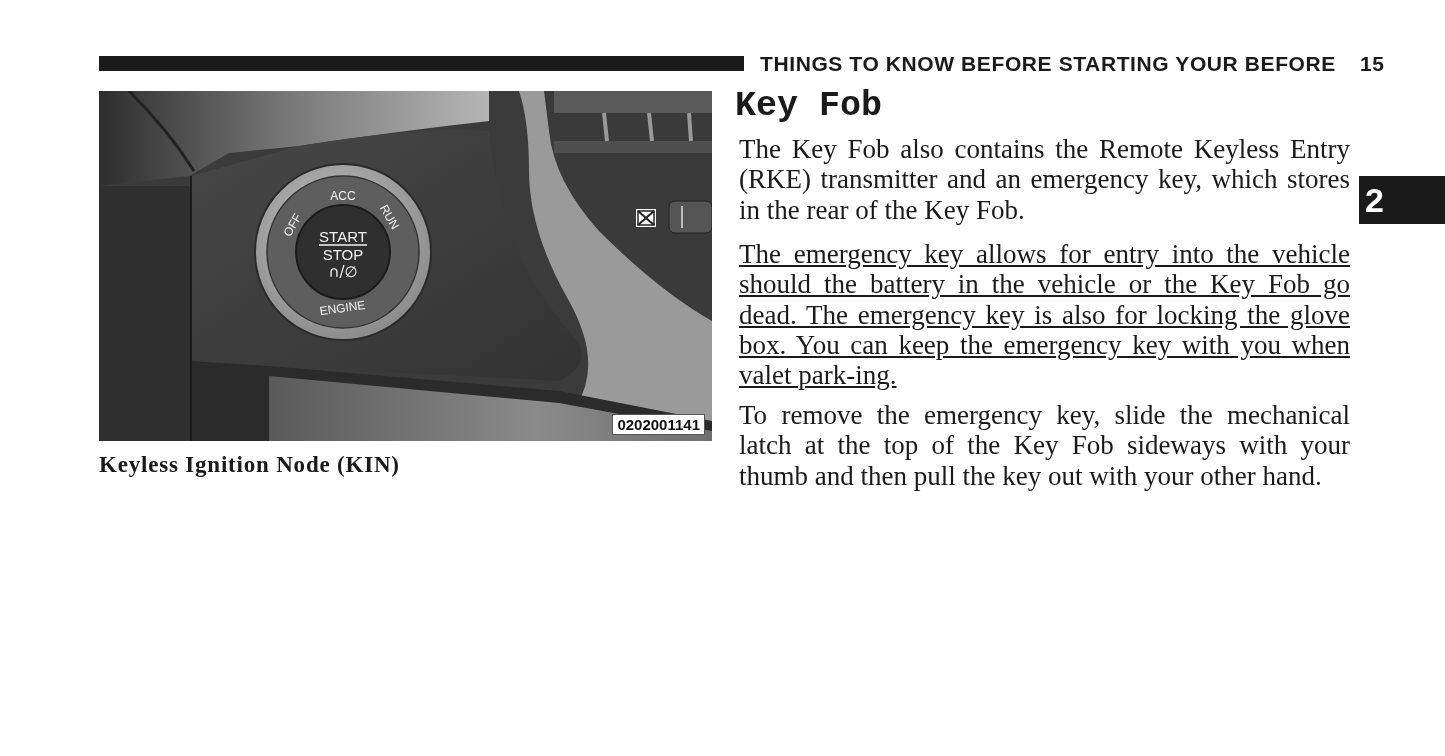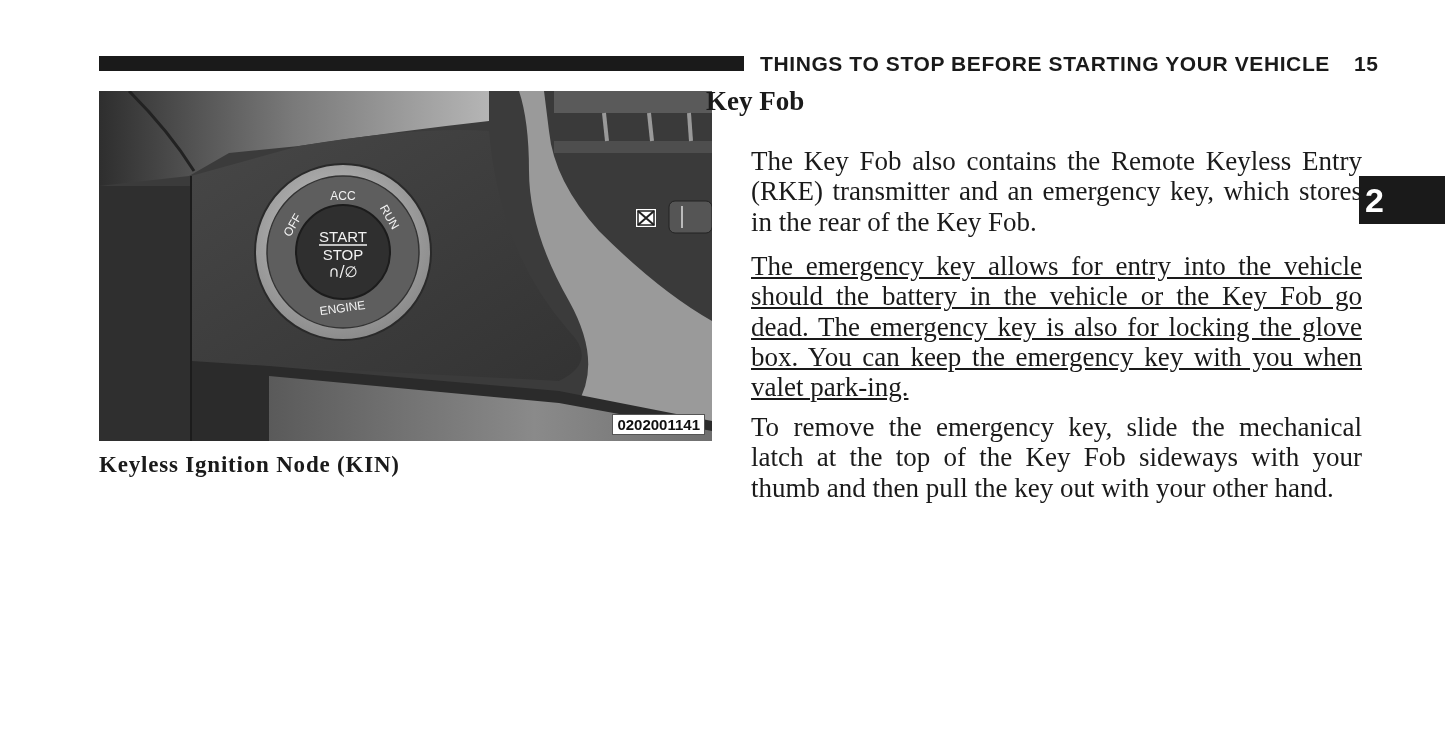--- a/index.html
+++ b/index.html
@@ -5,32 +5,32 @@
   html, body { margin: 0; padding: 0; background: #ffffff; }
   body { width: 1445px; height: 756px; position: relative; overflow: hidden; font-family: "Liberation Serif", serif; color: #1a1a1a; }
   .header-bar { position: absolute; left: 99px; top: 56px; width: 645px; height: 15px; background: #1a1a1a; }
   .header-title { position: absolute; left: 760px; top: 52px; font-family: "Liberation Sans", sans-serif; font-weight: bold; font-size: 21px; letter-spacing: 0.6px; color: #1a1a1a; white-space: nowrap; }
   .header-title .page-num { margin-left: 24px; }
   .chapter-tab { position: absolute; left: 1359px; top: 176px; width: 86px; height: 48px; background: #1a1a1a; color: #fff; font-family: "Liberation Sans", sans-serif; font-weight: bold; font-size: 34px; line-height: 48px; padding-left: 6px; box-sizing: border-box; }
   .figure { position: absolute; left: 99px; top: 91px; width: 613px; height: 350px; background: #a3a3a3; overflow: hidden; }
   .figure svg { display: block; }
   .fig-id { position: absolute; right: 7px; bottom: 6px; background: #fff; color: #111; font-family: "Liberation Sans", sans-serif; font-weight: bold; font-size: 15px; padding: 1px 4px; border: 1px solid #555; }
   .caption { position: absolute; left: 99px; top: 452px; width: 613px; font-family: "Liberation Serif", serif; font-weight: bold; font-size: 23px; letter-spacing: 0.8px; }
-  .section-heading { position: absolute; left: 706px; top: 86px; font-family: Liberation Serif, serif; font-weight: bold; font-size: 27px; }
-  .body-text { position: absolute; left: 735px; width: 611px; font-family: "Liberation Serif", serif; font-size: 27px; line-height: 30.3px; text-align: justify; margin: 16px; hyphens: manual; }
+  .section-heading { position: absolute; left: 735px; top: 86px; font-family: Liberation Mono, monospace; font-weight: bold; font-size: 35px; }
+  .body-text { position: absolute; left: 735px; width: 611px; font-family: "Liberation Serif", serif; font-size: 27px; line-height: 30.3px; text-align: justify; margin: 4px; hyphens: manual; }
   .p1 { top: 130px; }
   .p2 { top: 235px; text-decoration: underline; }
   .p3 { top: 396px; }
 </style>
 </head>
 <body>
 
 <div class="header-bar"></div>
 <div class="header-title">
-  <span>THINGS TO STOP BEFORE STARTING YOUR VEHICLE</span><span class="page-num">15</span>
+  <span>THINGS TO KNOW BEFORE STARTING YOUR BEFORE</span><span class="page-num">15</span>
 </div>
 
 <div class="chapter-tab">2</div>
 
 <div class="figure">
   <svg width="613" height="350" viewBox="0 0 613 350">
     <defs>
       <linearGradient id="gTop" x1="0" y1="0" x2="1" y2="0">
         <stop offset="0" stop-color="#2e2e2e"></stop>
         <stop offset="0.5" stop-color="#7a7a7a"></stop>

